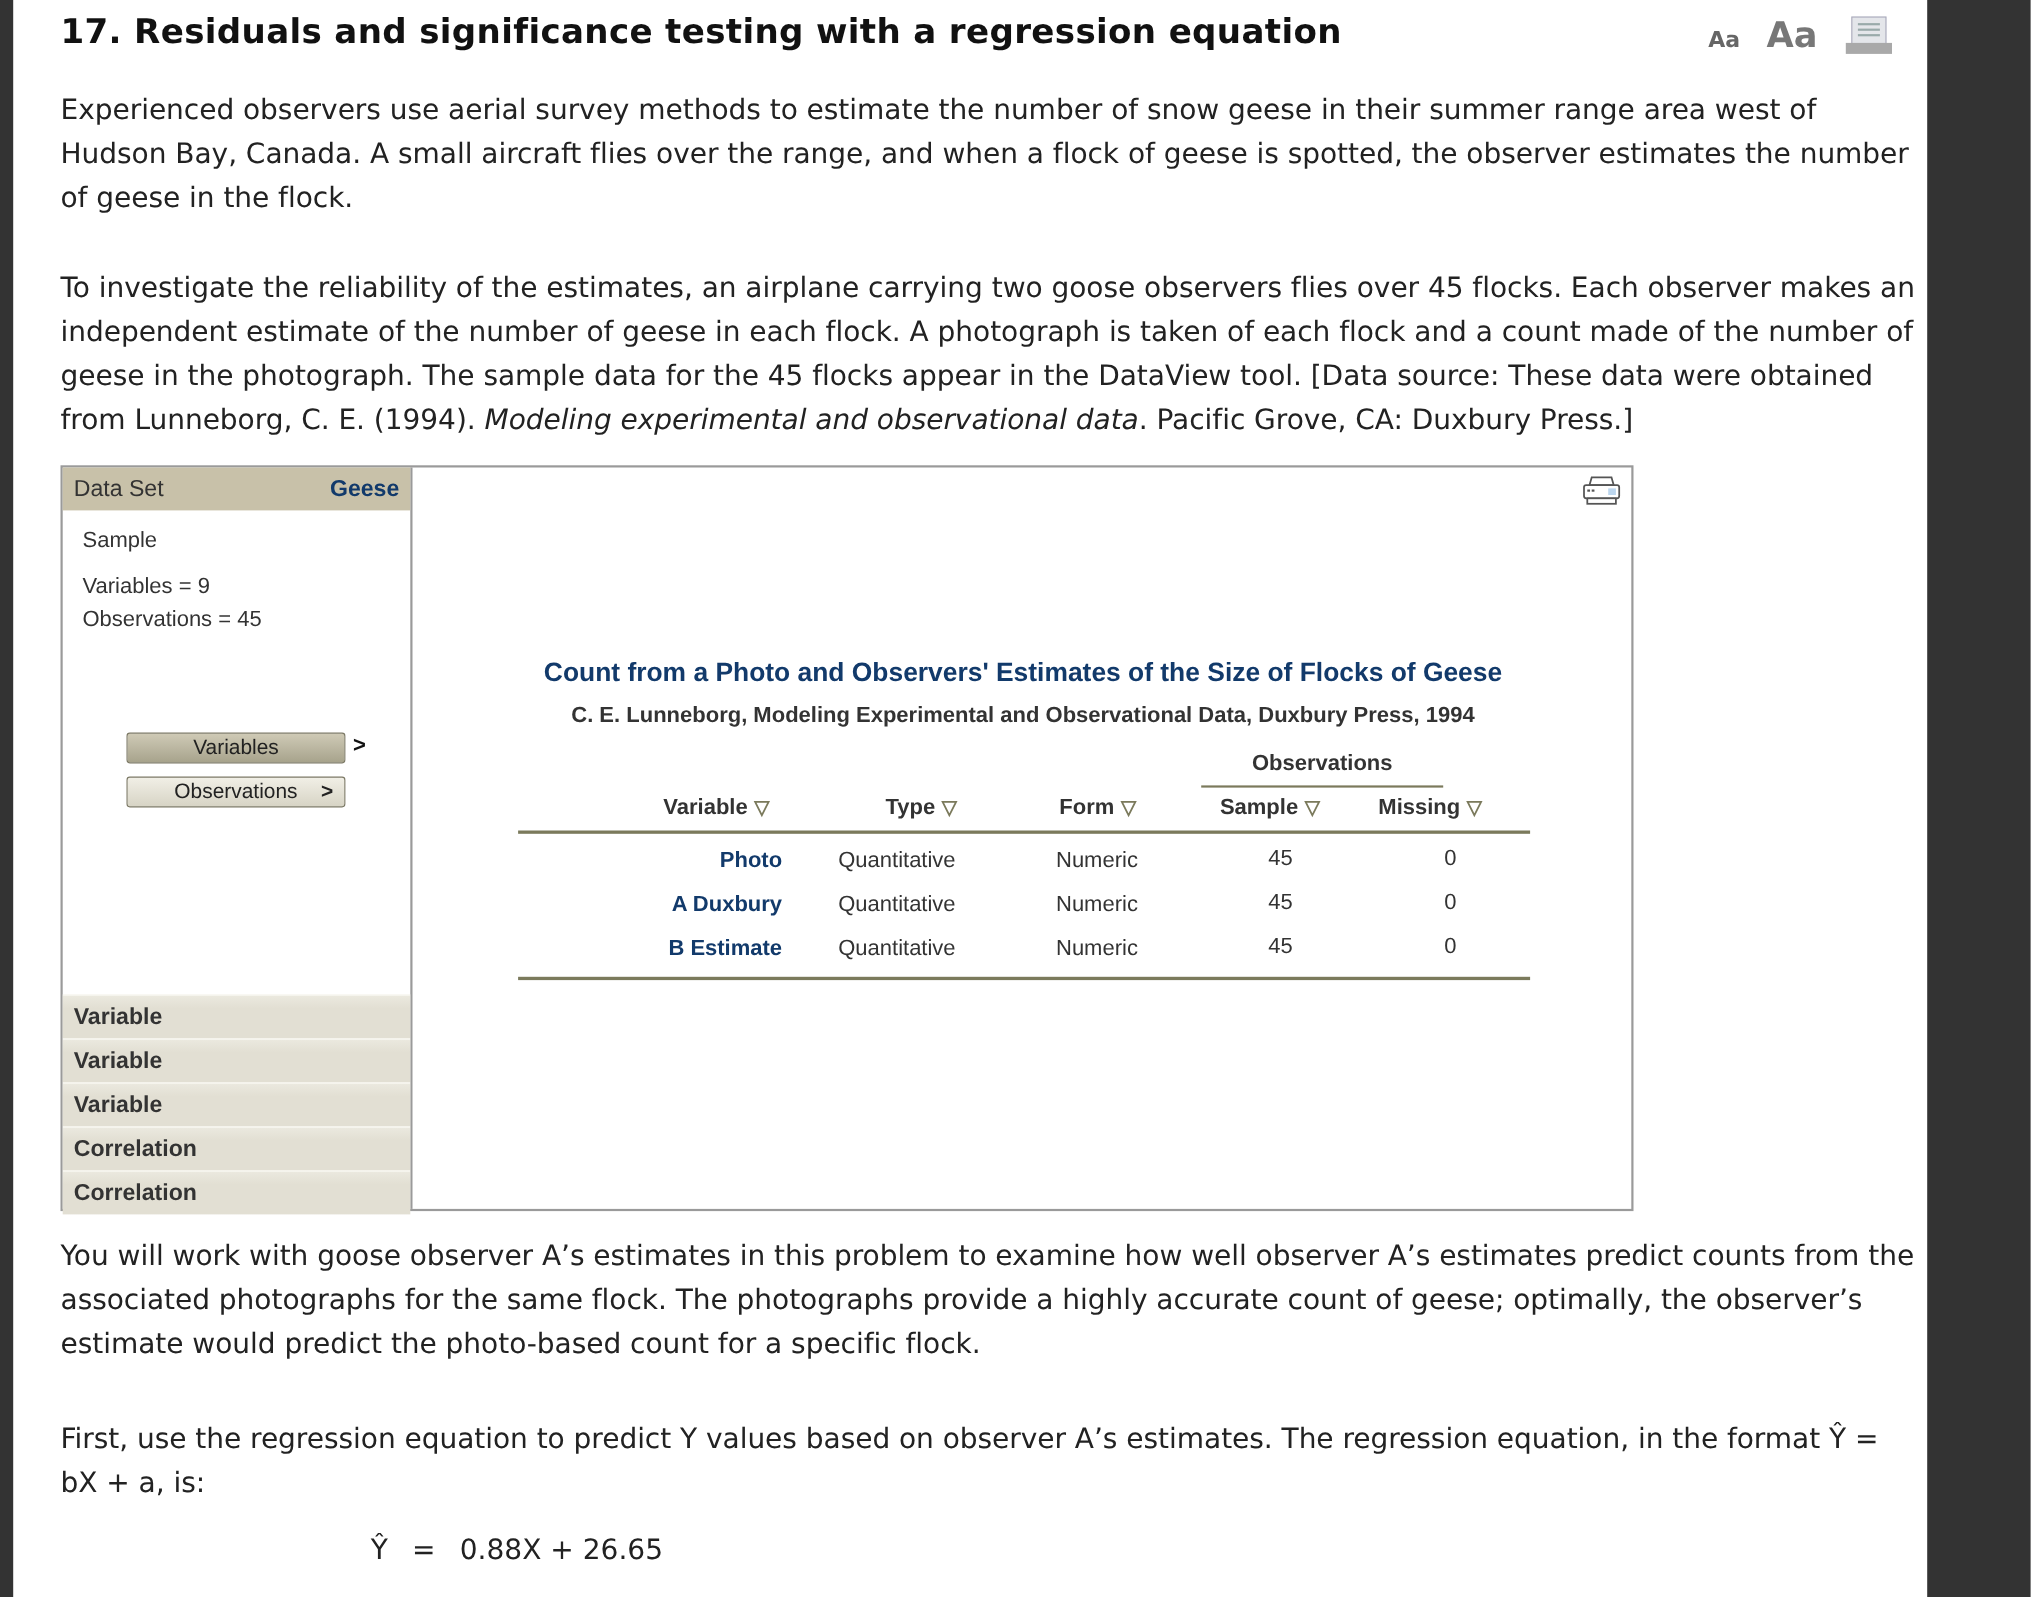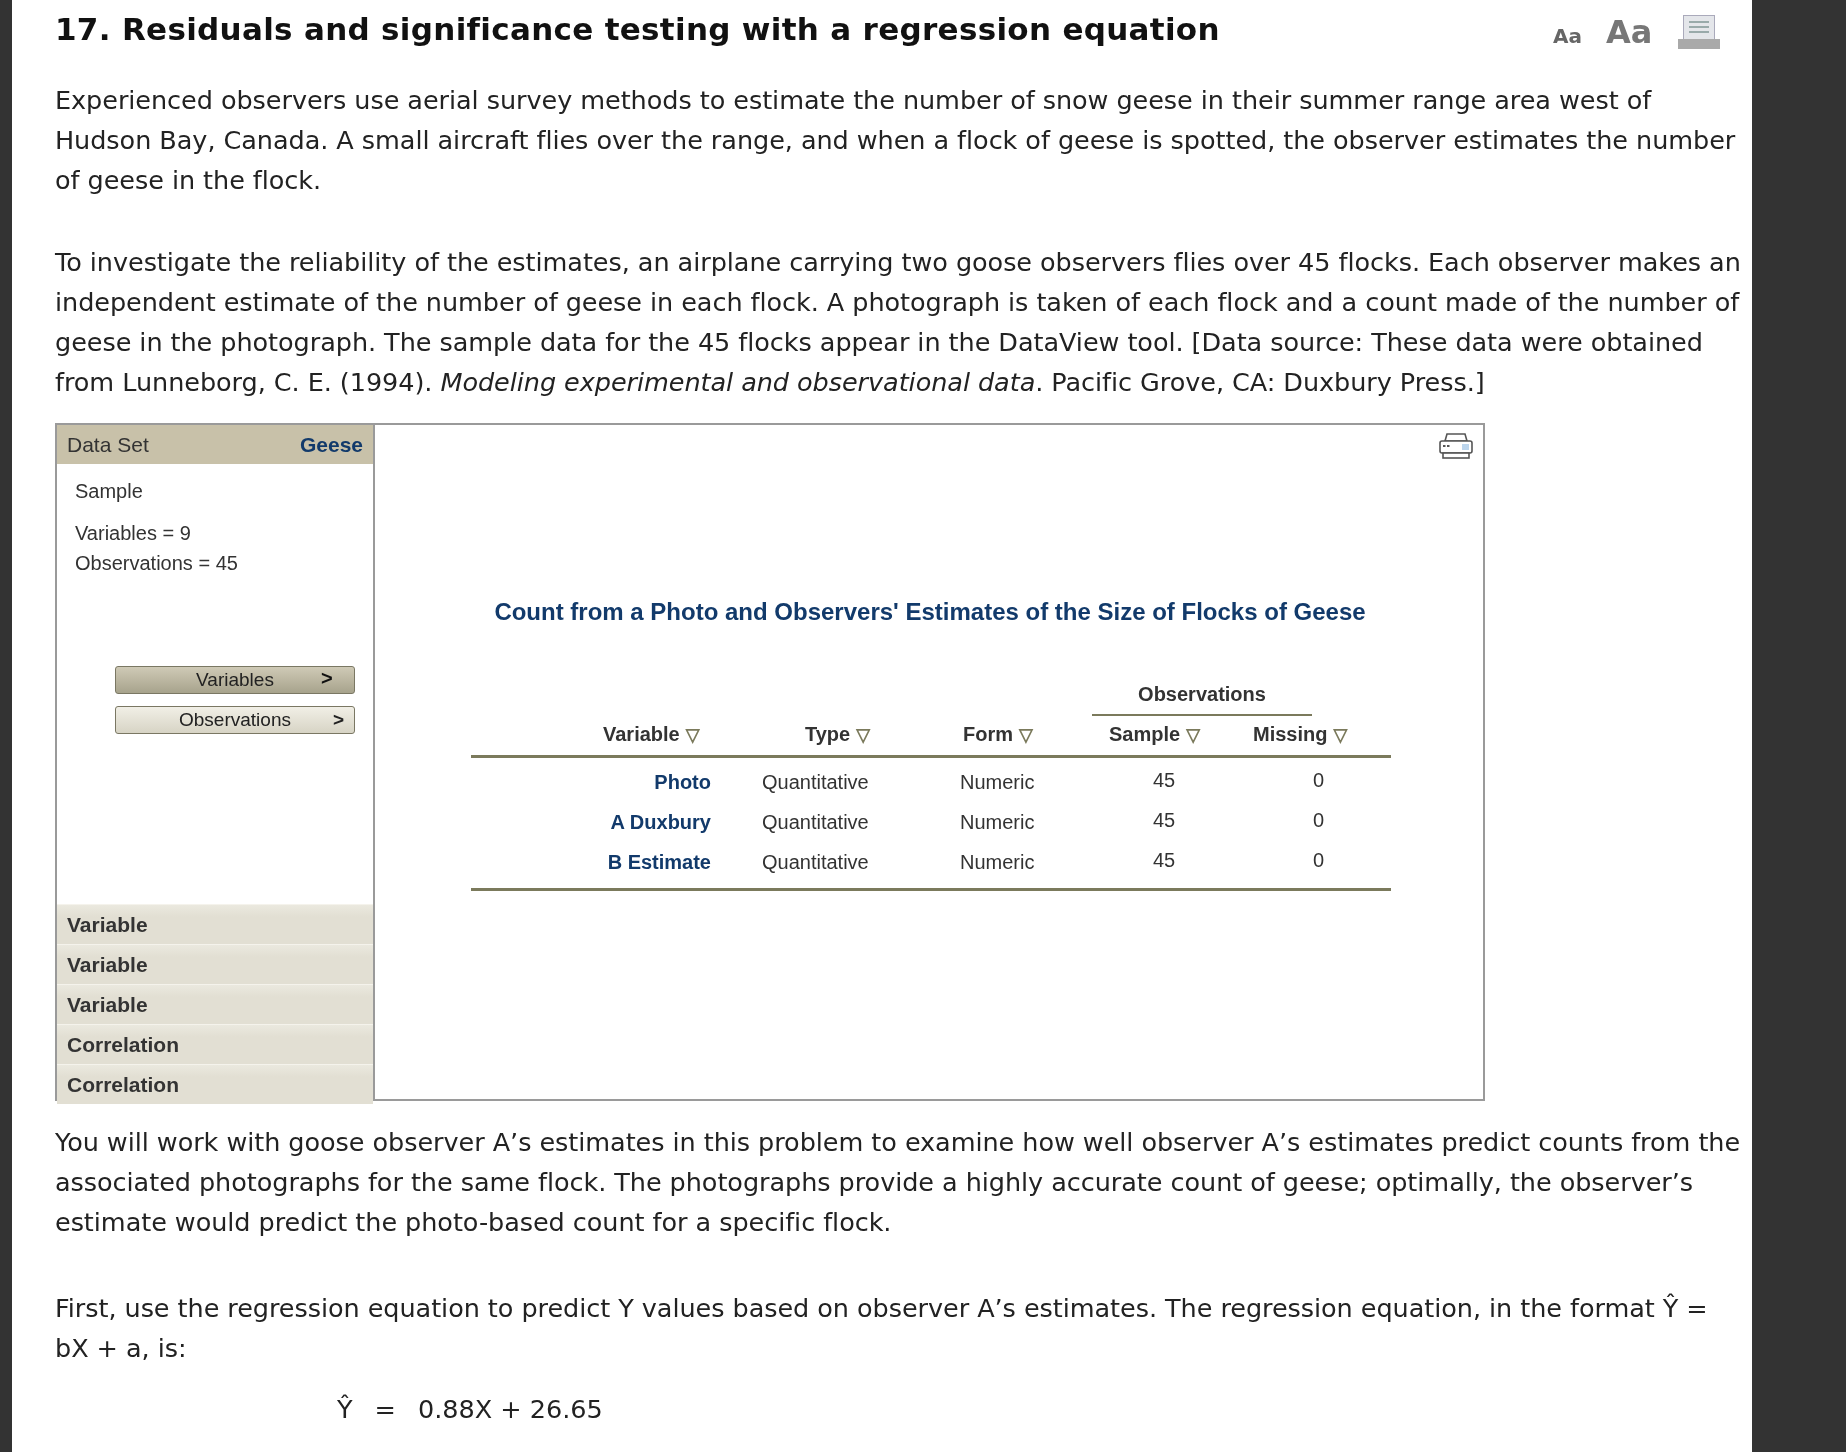--- a/index.html
+++ b/index.html
@@ -44,21 +44,21 @@
     padding: 0 10px 0 10px; font-family: "Liberation Sans", sans-serif; font-size: 21px;
   }
   .ds-label { color: #333; }
   .ds-name { color: #123a6b; font-weight: bold; }
   .ds-info { padding: 8px 0 0 18px; font-family: "Liberation Sans", sans-serif; font-size: 20px; color: #333; }
   .ds-sample { height: 38px; line-height: 38px; }
   .ds-stat { line-height: 30px; }
   .ds-stats { margin-top: 8px; }
 
   .nav-btn {
-    position: absolute; left: 58px; width: 240px; height: 28px;
+    position: absolute; left: 58px; width: 199px; height: 28px;
     background: linear-gradient(#cfcab6, #a7a38c);
     border: 1px solid #7a7763; border-radius: 3px; box-sizing: border-box;
     font-family: "Liberation Sans", sans-serif; font-size: 19px; color: #222;
     display: flex; align-items: center; justify-content: center;
   }
   .nav-btn.obs { background: linear-gradient(#f1efe6, #d7d4c5); }
   .nav-btn .arrow { position: absolute; right: 10px; font-weight: bold; }
   .side-arrow { position: absolute; left: 264px; font-weight: bold; font-size: 20px; font-family: "Liberation Sans", sans-serif; color: #111; }
 
   .side-tabs { position: absolute; left: 0; top: 479px; width: 316px; }
@@ -154,20 +154,21 @@
   <svg class="print-small" viewBox="0 0 36 28">
     <path d="M9 2 H27 L29 9 H7 Z" fill="#fff" stroke="#555" stroke-width="1.6"></path>
     <rect x="2" y="9" width="32" height="12" rx="2" fill="#fff" stroke="#555" stroke-width="1.6"></rect>
     <rect x="5" y="13" width="2.5" height="2" fill="#555"></rect>
     <rect x="9" y="13" width="2.5" height="2" fill="#555"></rect>
     <rect x="24" y="12" width="7" height="6" fill="#bcd6ee"></rect>
     <rect x="5" y="21" width="26" height="5" fill="#fff" stroke="#555" stroke-width="1.6"></rect>
   </svg>
 
   <div class="tbl-title">Count from a Photo and Observers' Estimates of the Size of Flocks of Geese</div>
+  <div class="tbl-sub">C. E. Lunneborg, Modeling Experimental and Observational Data, Duxbury Press, 1994</div>
   <div class="obs-group">Observations</div>
 
   <div class="th" style="left:546px;"><span>Variable</span><span class="tri">▽</span></div>
   <div class="th" style="left:748px;"><span>Type</span><span class="tri">▽</span></div>
   <div class="th" style="left:906px;"><span>Form</span><span class="tri">▽</span></div>
   <div class="th" style="left:1052px;"><span>Sample</span><span class="tri">▽</span></div>
   <div class="th" style="left:1196px;"><span>Missing</span><span class="tri">▽</span></div>
 
   <div class="rule" style="top:330px;"></div>
 

